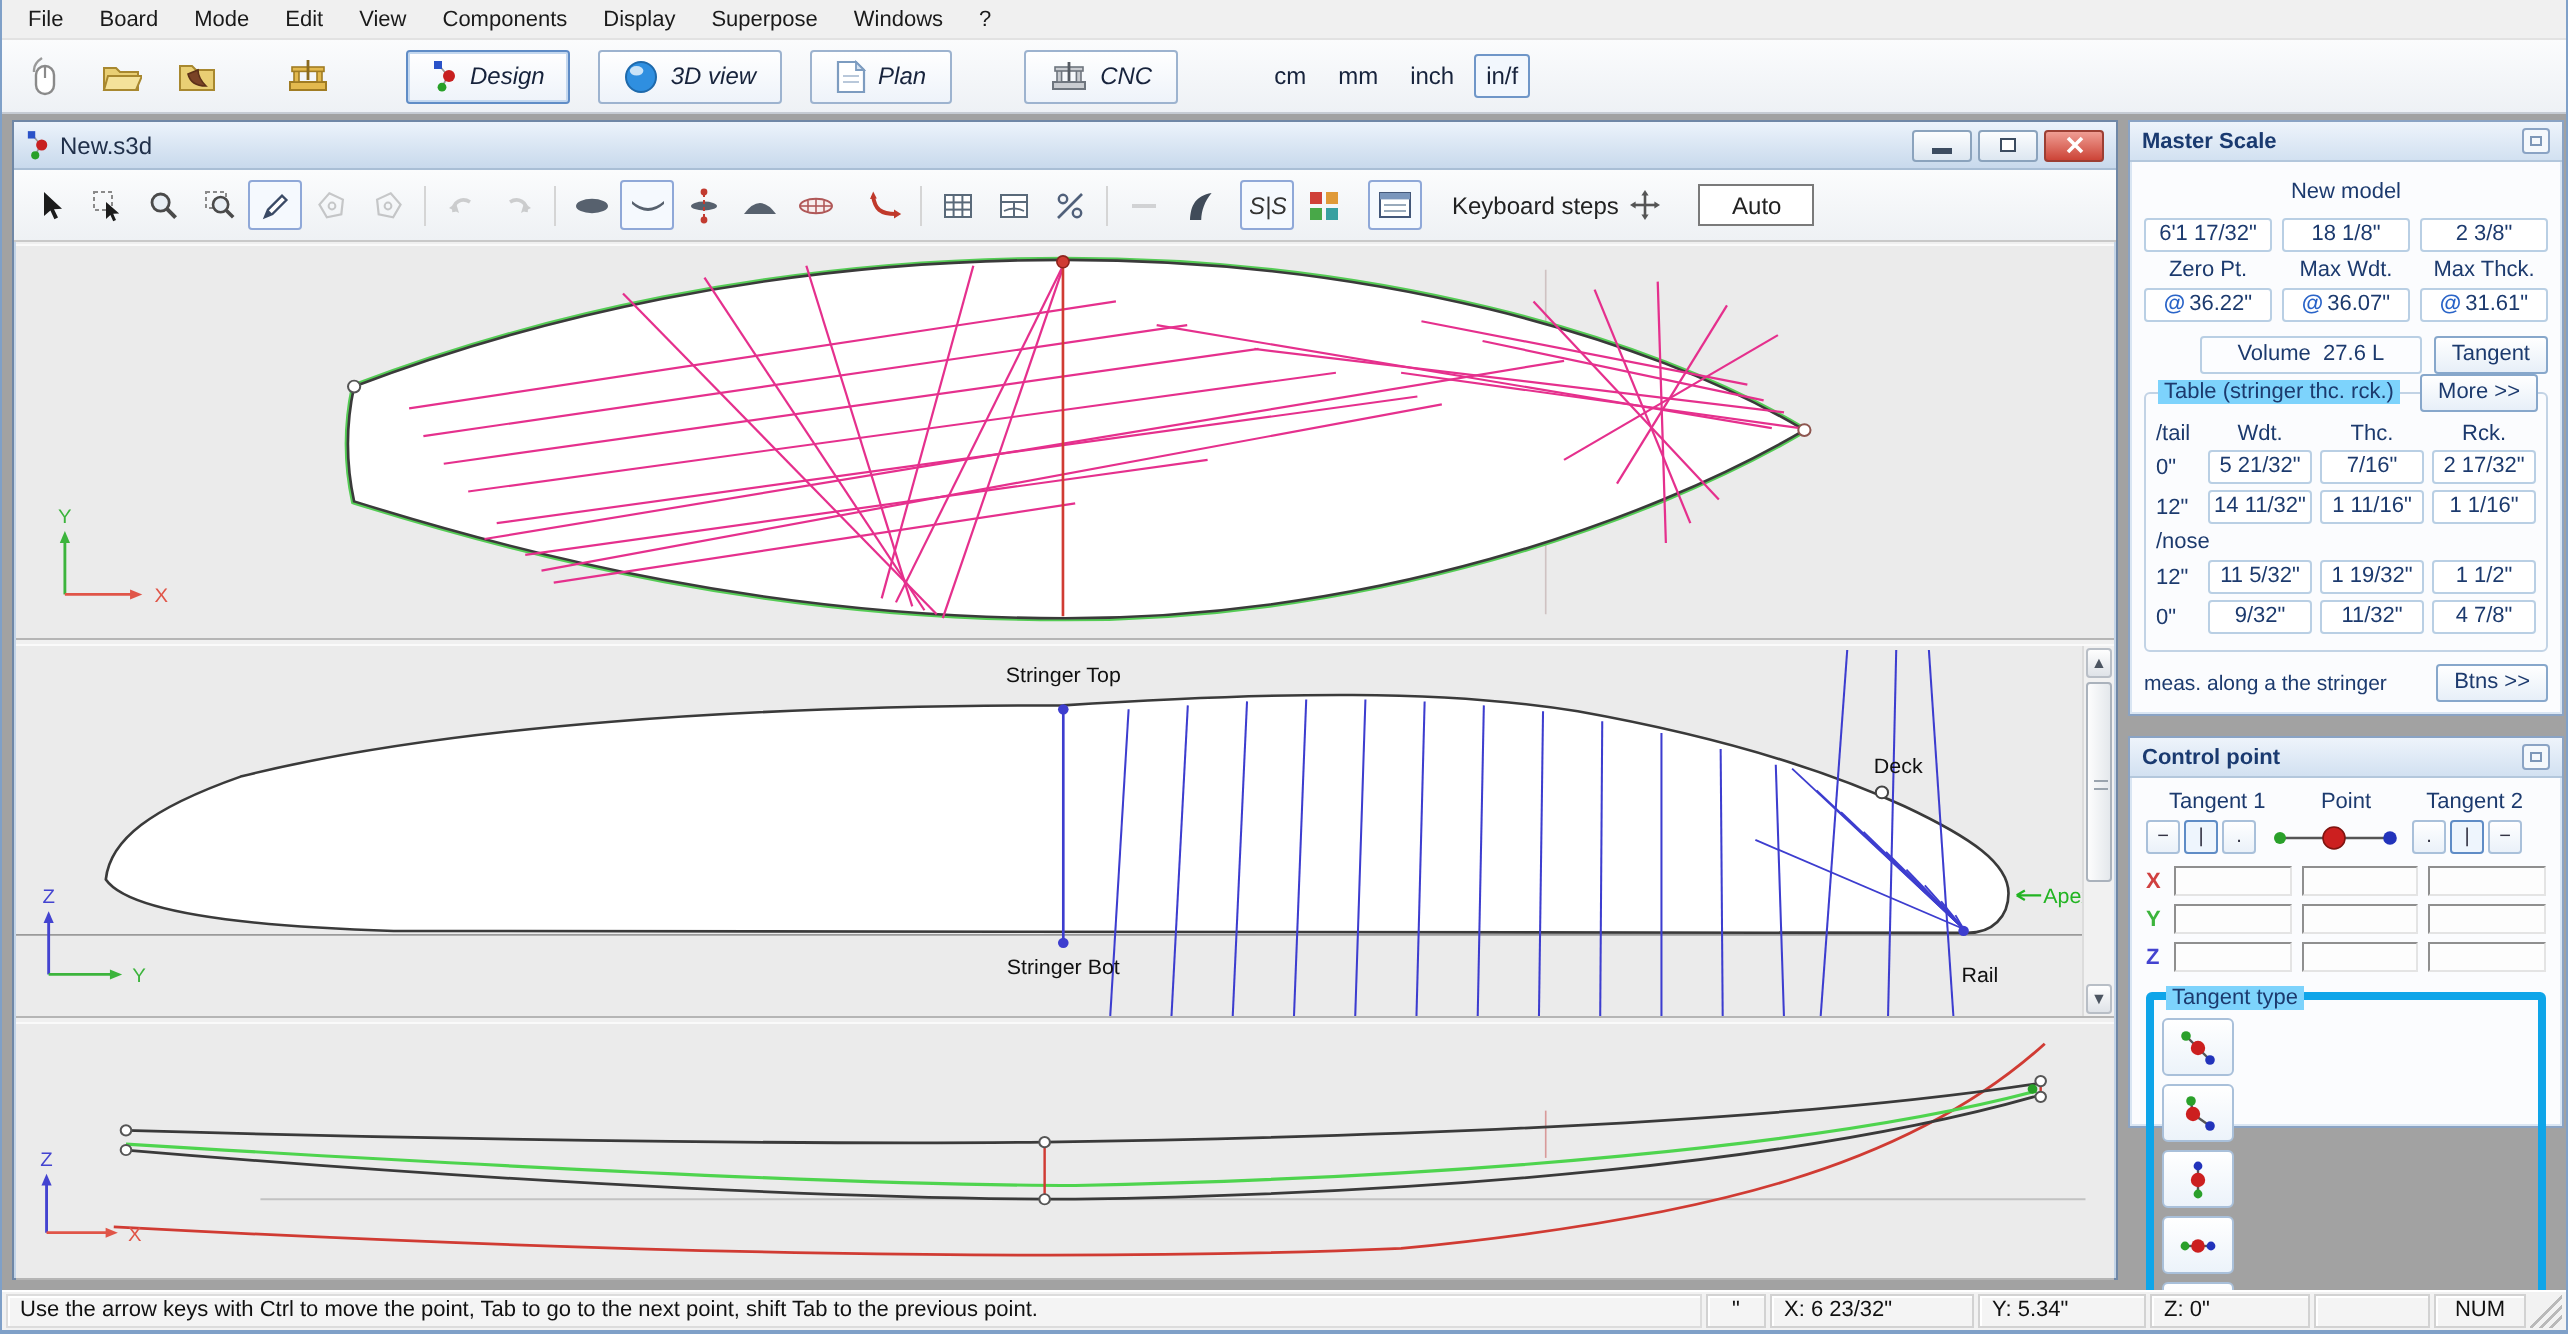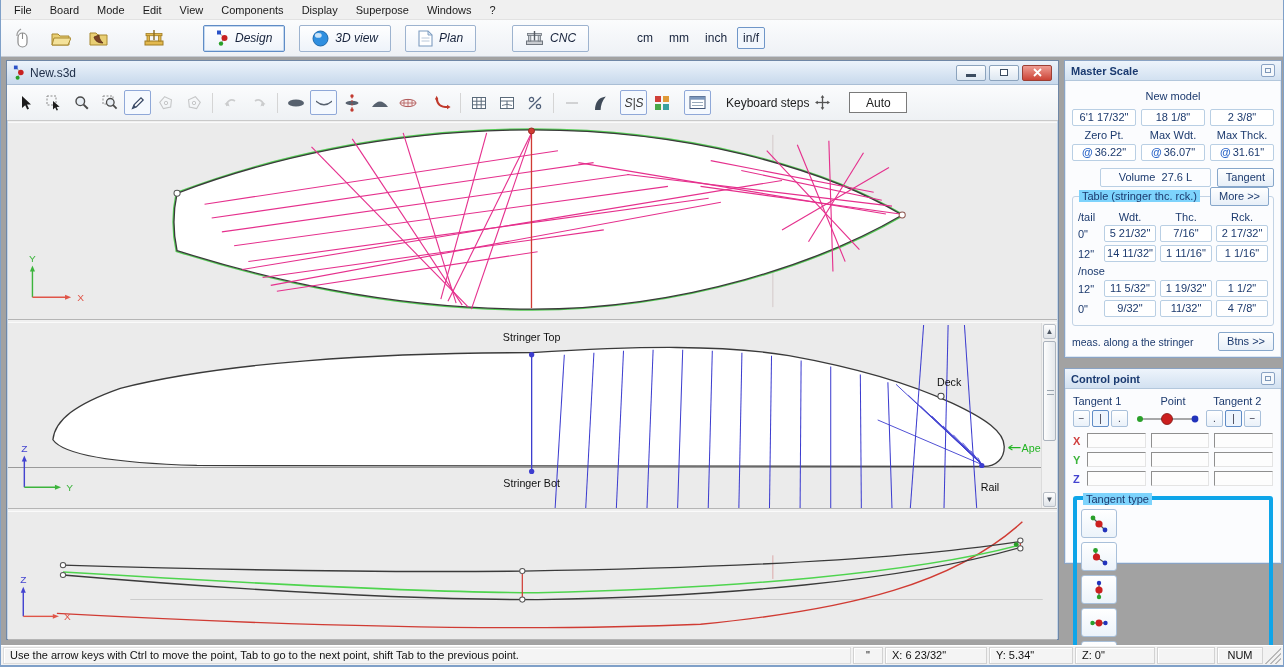--- a/index.html
+++ b/index.html
@@ -74,21 +74,21 @@
   .tbl-station { width:22px; text-align:left; }
   .tbl-cell { flex:1; }
   .tbl-head { display:flex; gap:4px; margin-bottom:2px; }
   .tbl-head .h0 { width:22px; } .tbl-head .h { flex:1; text-align:center; }
   .ms-footer { display:flex; align-items:center; margin-top:6px; }
   .ms-footer .note { flex:1; font-size:10.5px; }
 
   
   .cp-body { padding:6px 8px 0 8px; }
   .cp-heads { display:flex; margin-bottom:3px; }
-  .cp-heads .t1 { width:72px; }
+  .cp-heads .t1 { width:72px; text-align:center; }
   .cp-heads .pt { width:58px; text-align:center; }
   .cp-heads .t2 { width:72px; text-align:center; }
   .cp-btnrow { display:flex; align-items:center; margin-bottom:6px; }
   .cp-sbtn { width:17px; height:17px; border:1px solid #a9c0da; background:linear-gradient(#ffffff,#eaf1f9); border-radius:2px; margin-right:2px; display:flex; align-items:center; justify-content:center; font-size:10px; color:#334; }
   .cp-sbtn.selected { border-color:#5f8cc6; background:#eef5fd; }
   .cp-grid-row { display:flex; align-items:center; gap:5px; margin-bottom:4px; }
   .cp-axis { width:9px; font-weight:bold; }
   .ax-x { color:#d04040; } .ax-y { color:#3cb43c; } .ax-z { color:#4343d0; }
   .cpfield { flex:1; height:15px; background:#fdfdfd; border:1px solid; border-color:#8f8f8f #e4e4e4 #e4e4e4 #8f8f8f; }
   .tangent-group { position:relative; border:4px solid #0ea5e9; border-radius:3px; margin-top:10px; padding:9px 4px 4px 4px; display:flex; gap:4px; justify-content:space-between;flex-direction:column; }

